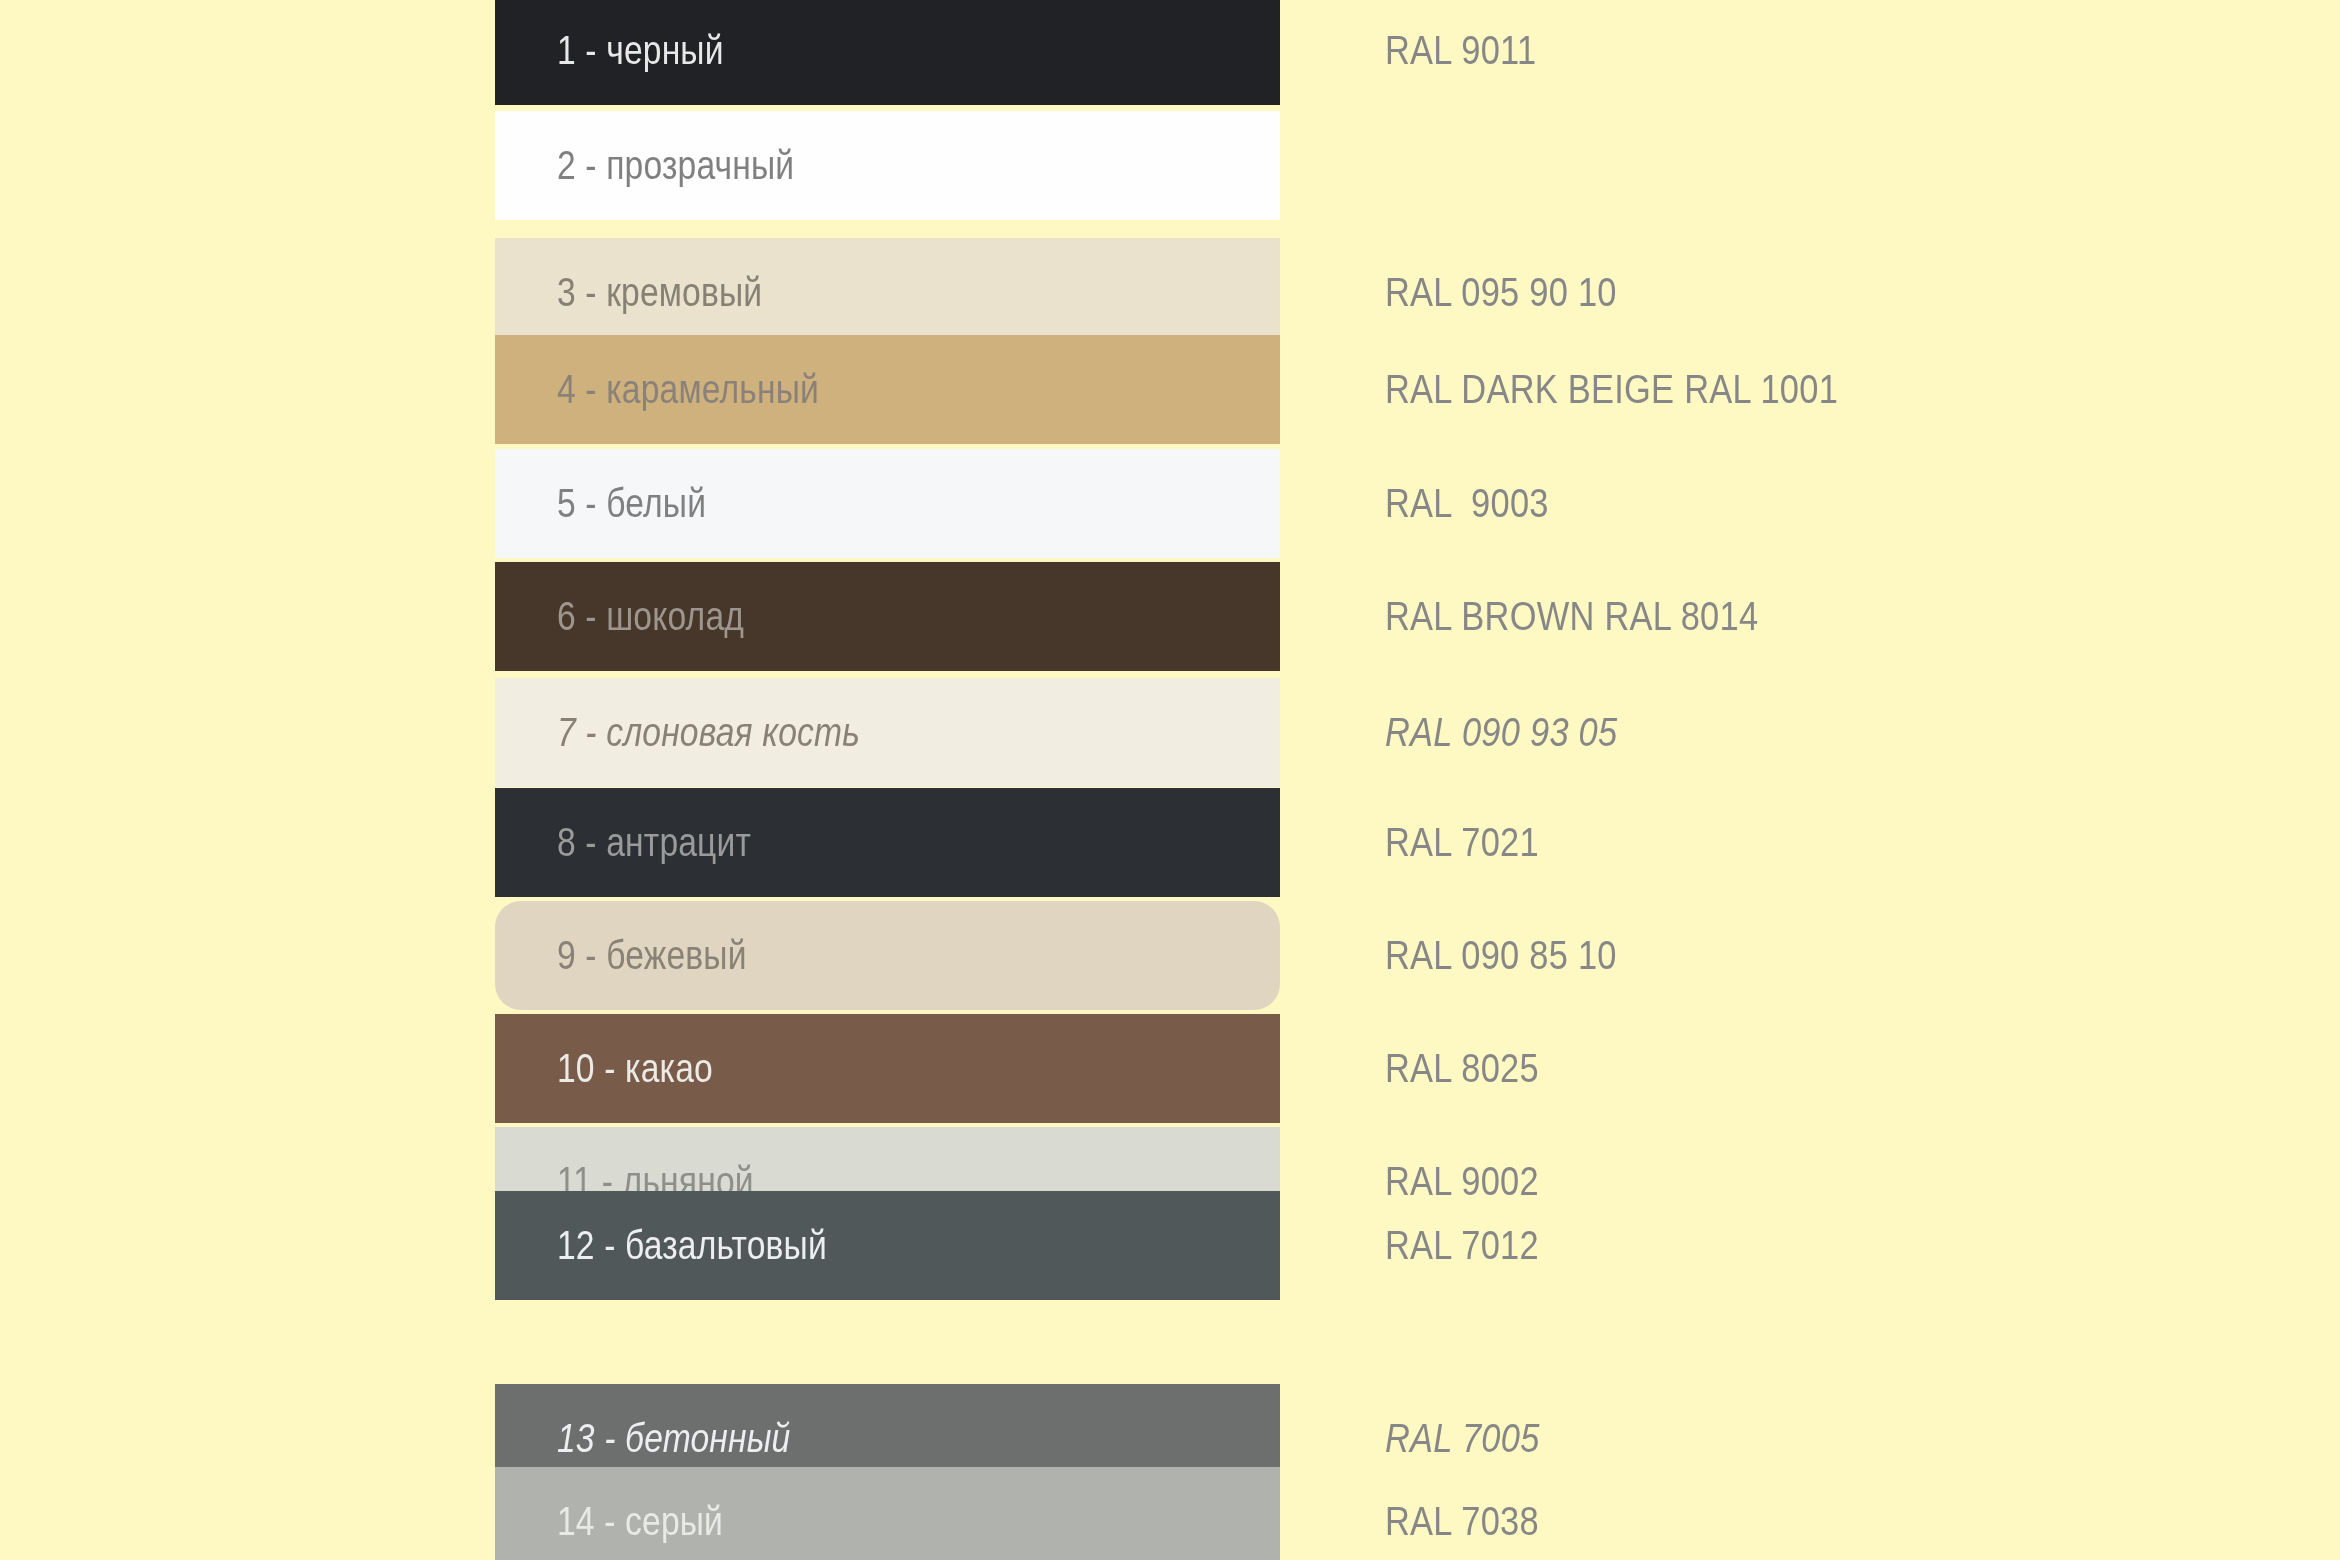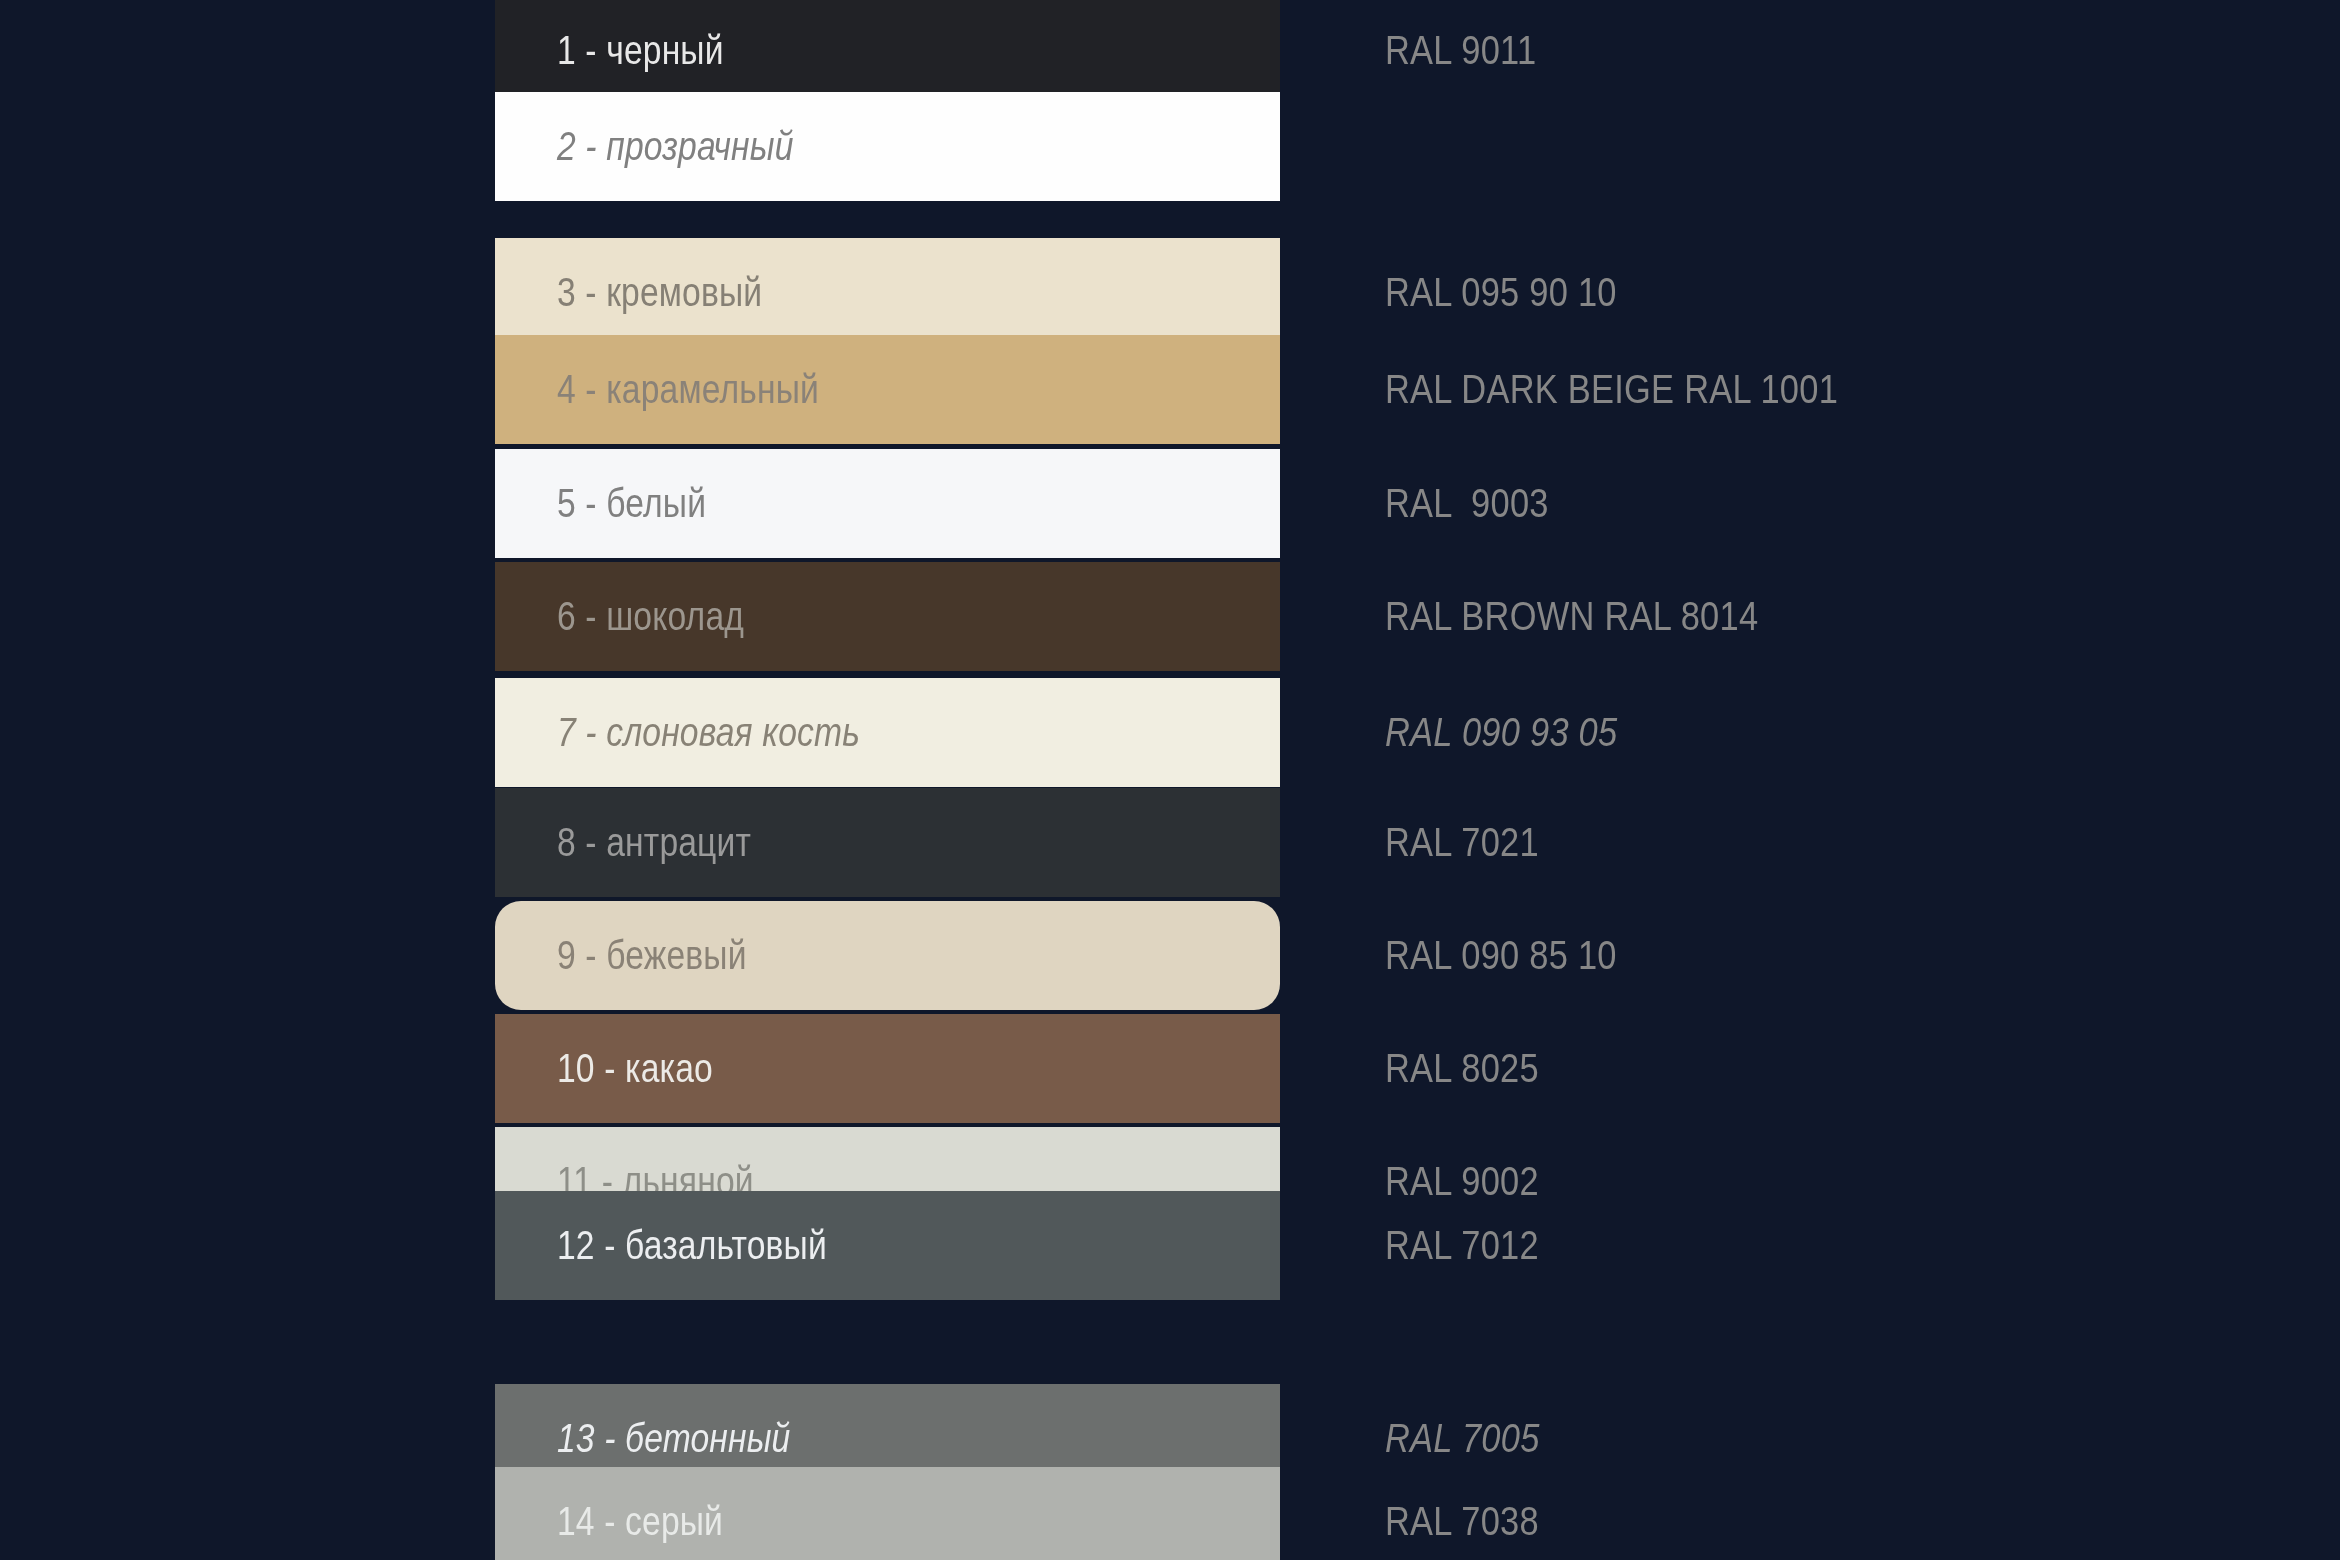--- a/index.html
+++ b/index.html
@@ -13,21 +13,21 @@
     height: 1560px;
     overflow: hidden;
     font-family: "Liberation Sans", "DejaVu Sans", sans-serif;
     -webkit-font-smoothing: antialiased;
   }
 
   #palette-sheet {
     position: relative;
     width: 2341px;
     height: 1560px;
-    background: #0f172a;
+    background: #fef9c3;
     box-sizing: border-box;
   }
 
   #palette-table {
     position: absolute;
     left: 0;
     top: 0;
     width: 2341px;
     height: 1560px;
   }
@@ -84,21 +84,21 @@
 <body>
 
 <div id="palette-sheet">
   <div id="palette-table">
       <div class="palette-row" style="top: -3.9px;">
         <div class="swatch" style="background: rgb(33, 34, 38);">
           <span class="swatch-label" style="color: rgb(232, 232, 232);">1 - черный</span>
         </div>
         <span class="ral-code" style="color: rgb(135, 135, 135);">RAL 9011</span>
       </div>
-      <div class="palette-row" style="top: 92px; font-style: italic;">
+      <div class="palette-row" style="top: 111px;">
         <div class="swatch" style="background: rgb(254, 254, 254);">
           <span class="swatch-label" style="color: rgb(128, 128, 128);">2 - прозрачный</span>
         </div>
         <span class="ral-code" style="color: rgb(135, 135, 135);"></span>
       </div>
       <div class="palette-row" style="top: 238px;">
         <div class="swatch" style="background: rgb(235, 226, 205);">
           <span class="swatch-label" style="color: rgb(134, 128, 117);">3 - кремовый</span>
         </div>
         <span class="ral-code" style="color: rgb(135, 135, 135);">RAL 095 90 10</span>

